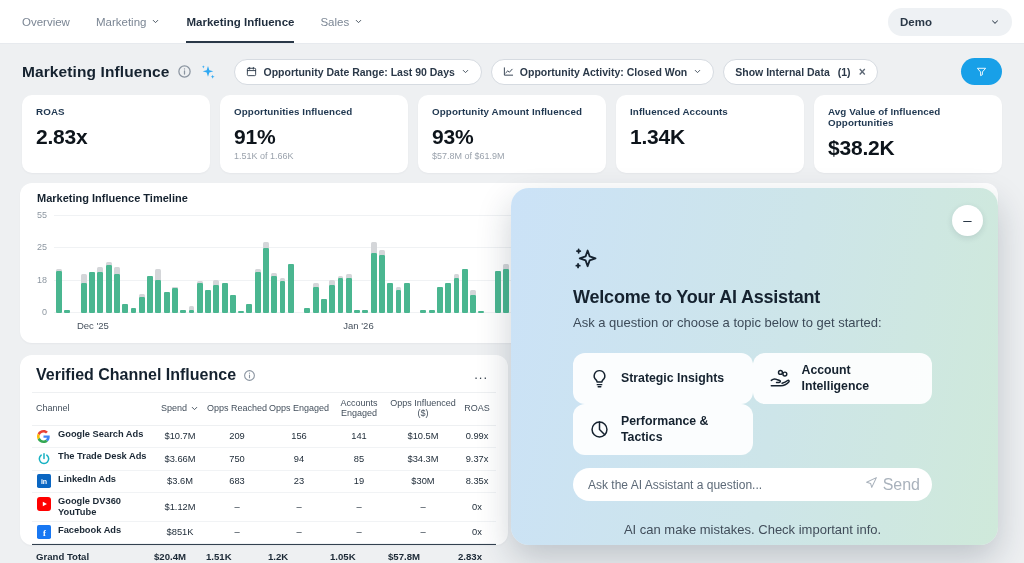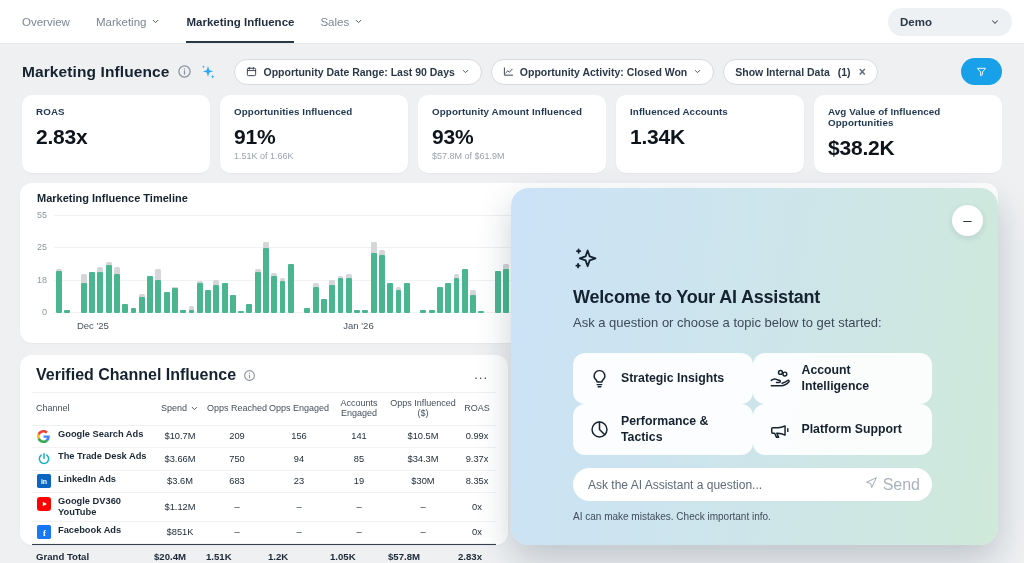--- a/index.html
+++ b/index.html
@@ -67,21 +67,21 @@
   .ai-inner { position:absolute; left:62px; right:66px; top:58px; }
   .ai-heading { font-size:18px; font-weight:650; color:#15222f; margin-top:14px; letter-spacing:-.2px; }
   .ai-sub { font-size:13px; color:#3c4a58; margin-top:7px; }
   .topic-grid { display:grid; grid-template-columns:1fr 1fr; margin-top:23px; }
   .topic-btn { background:rgba(255,255,255,.92); border:none; border-radius:12px; min-height:51px; display:flex; align-items:center; gap:11px; padding:8px 16px; cursor:pointer; font-family:inherit; text-align:left; }
   .topic-label { font-size:12.3px; font-weight:700; color:#15222f; line-height:1.25; }
   .ask-bar { margin-top:13px; height:33px; background:#ffffff; border-radius:17px; display:flex; align-items:center; padding:0 12px 0 15px; }
   .ask-input { flex:1; border:none; outline:none; font-size:12px; font-family:inherit; color:#1b2835; background:transparent; }
   .ask-input::placeholder { color:#5d6a78; }
   .send-btn { display:flex; gap:5px; border:none; background:none; font-size:16px; color:#a9b2bc; font-weight:500; cursor:pointer; font-family:inherit; }
-  .ai-disclaimer { font-size:10px; color:#414d5a; margin-top:10px; }
+  .ai-disclaimer { text-align:center; font-size:13px; color:#414d5a; margin-top:21px; }
 </style>
 </head>
 <body>
 
 <div class="topbar">
   <div class="nav-tabs" id="nav-tabs">
       <div class="nav-tab">
         <span>Overview</span>
       </div>
       <div class="nav-tab">
@@ -620,29 +620,20 @@
         </button>
         <button class="topic-btn">
           <span class="icon-btn">
             <svg width="21" height="21" viewBox="0 0 24 24" fill="none" stroke="#15222f" stroke-width="1.7" stroke-linecap="round">
               <circle cx="12" cy="12" r="8.5"></circle>
               <path d="M12 3.5V12l6 6"></path>
             </svg>
           </span>
           <span class="topic-label">Performance &amp; Tactics</span>
         </button>
-        <button class="topic-btn">
-          <span class="icon-btn">
-            <svg width="22" height="22" viewBox="0 0 24 24" fill="none" stroke="#15222f" stroke-width="1.6" stroke-linecap="round" stroke-linejoin="round">
-              <path d="M3 10.5v4c0 .6.4 1 1 1h2.2l2 4.5h2.3l-2-4.5h1c3 0 5.8.8 8 2V7.5c-2.2 1.2-5 2-8 2H4c-.6 0-1 .4-1 1z"></path>
-              <path d="M20.5 10.5v3"></path>
-            </svg>
-          </span>
-          <span class="topic-label">Platform Support</span>
-        </button>
       </div>
     <div class="ask-bar">
       <input class="ask-input" placeholder="Ask the AI Assistant a question..." style="">
       <button class="send-btn">
         <span>
           <svg width="13" height="13" viewBox="0 0 24 24" fill="none" stroke="#a9b2bc" stroke-width="2" stroke-linejoin="round">
               <path d="M3 11.5L21 3l-8.5 18-2.2-7.3L3 11.5z"></path>
             </svg>
         </span>
         <span>Send</span>

